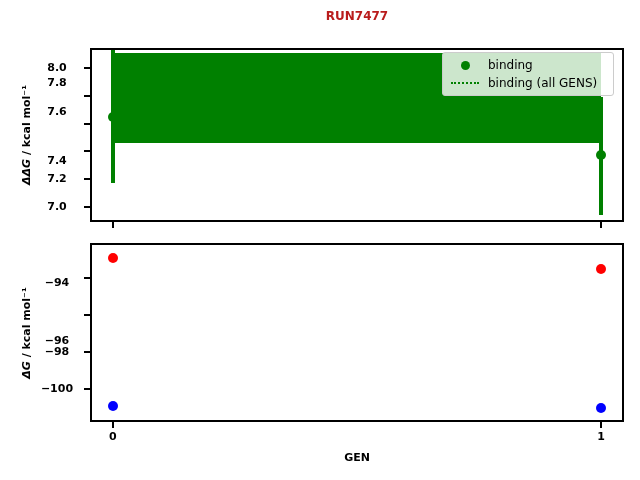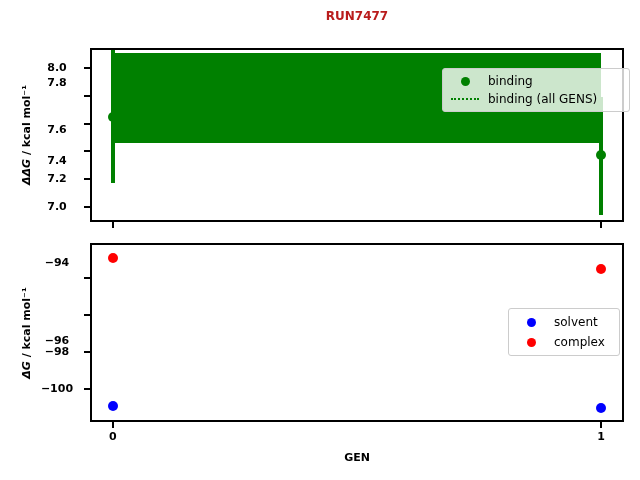--- a/index.html
+++ b/index.html
@@ -25,21 +25,21 @@
             font-size:11px; font-weight:bold; color:#000; transform:rotate(-90deg);
             white-space:nowrap; }
   .ylabel-ddg { left:-63px; top:126px; }
   .ylabel-dg  { left:-63px; top:324px; }
   .ylabel .math { font-style:italic; }
   .xlabel { position:absolute; left:90px; top:451px; width:534px; text-align:center;
             font-size:11px; font-weight:bold; color:#000; }
   .legend { position:absolute; background:rgba(255,255,255,0.8); border:1px solid #cccccc;
             border-radius:3px; box-sizing:border-box; padding:3px 7px; display:flex;
             flex-direction:column; justify-content:space-around; z-index:6; }
-  .legend-ddg { left:352px; top:20px;  width:188px; height:44px; }
+  .legend-ddg { left:352px; top:4px;  width:172px; height:44px; }
   .legend-dg  { left:418px; top:65px; width:112px; height:48px; }
   .lrow { display:flex; align-items:center; height:20px; }
   .lmark { flex:0 0 30px; width:30px; display:flex; justify-content:center; align-items:center; }
   .ldot { width:9px; height:9px; border-radius:50%; }
   .lline { width:28px; height:0; border-top:2px dotted #008000; }
   .llabel { font-size:12px; color:#000; margin-left:8px; white-space:nowrap; }
 </style>
 </head>
 <body>
 
@@ -65,21 +65,21 @@
             <div class="lline" style="border-top-color: rgb(0, 128, 0);"></div>
           </div>
           <div class="llabel">binding (all GENS)</div>
         </div>
       </div>
   <div class="tick-y" style="top: 19.1036px;"></div>
       <div class="yticklabel" style="top: 11.1036px;">8.0</div>
       <div class="tick-y" style="top: 46.8327px;"></div>
       <div class="yticklabel" style="top: 26px;">7.8</div>
       <div class="tick-y" style="top: 74.5618px;"></div>
-      <div class="yticklabel" style="top: 73px;">7.6</div>
+      <div class="yticklabel" style="top: 55px;">7.6</div>
       <div class="tick-y" style="top: 102.291px;"></div>
       <div class="yticklabel" style="top: 104px;">7.4</div>
       <div class="tick-y" style="top: 130.02px;"></div>
       <div class="yticklabel" style="top: 122.02px;">7.2</div>
       <div class="tick-y" style="top: 157.749px;"></div>
       <div class="yticklabel" style="top: 149.749px;">7.0</div>
       <div class="tick-x" style="left: 21.9415px; top: 174px;"></div>
       <div class="tick-x" style="left: 510.059px; top: 174px;"></div>
       <div class="band" style="left: 22.9415px; width: 488.117px; top: 4.85259px; height: 90.1195px; background: rgb(0, 128, 0);"></div>
       <div class="ebar" style="left: 20.9415px; top: 2.07968px; height: 133.1px; background: rgb(0, 128, 0);"></div>
@@ -87,36 +87,22 @@
       <div class="ebar" style="left: 509.059px; top: 49.2191px; height: 117.849px; background: rgb(0, 128, 0);"></div>
       <div class="pt" style="left: 506.059px; top: 102.45px; background: rgb(0, 128, 0);"></div>
     </div>
 
   <div class="ylabel ylabel-dg">
     <span class="math">ΔG</span><span> / kcal mol⁻¹</span>
   </div>
 
   <div class="axes axes-dg">
     <div class="frame"></div>
-    <div class="legend legend-dg">
-        <div class="lrow">
-          <div class="lmark">
-            <div class="ldot" style="background: rgb(0, 0, 255);"></div>
-          </div>
-          <div class="llabel">solvent</div>
-        </div>
-        <div class="lrow">
-          <div class="lmark">
-            <div class="ldot" style="background: rgb(255, 0, 0);"></div>
-          </div>
-          <div class="llabel">complex</div>
-        </div>
-      </div>
   <div class="tick-y" style="top: 34.058px;"></div>
-      <div class="yticklabel" style="top: 11px;">−94</div>
+      <div class="yticklabel" style="top: 31px;">−94</div>
       <div class="tick-y" style="top: 71.1565px;"></div>
       <div class="yticklabel" style="top: 63.1565px; margin-top: 26px;">−96</div>
       <div class="tick-y" style="top: 108.255px;"></div>
       <div class="yticklabel" style="top: 100.255px;">−98</div>
       <div class="tick-y" style="top: 145.353px;"></div>
       <div class="yticklabel" style="top: 137.353px;">−100</div>
       <div class="tick-x" style="left: 21.9415px; top: 179px;"></div>
       <div class="xticklabel" style="left: 7.9415px; top: 187px;">0</div>
       <div class="tick-x" style="left: 510.059px; top: 179px;"></div>
       <div class="xticklabel" style="left: 496.059px; top: 187px;">1</div>

